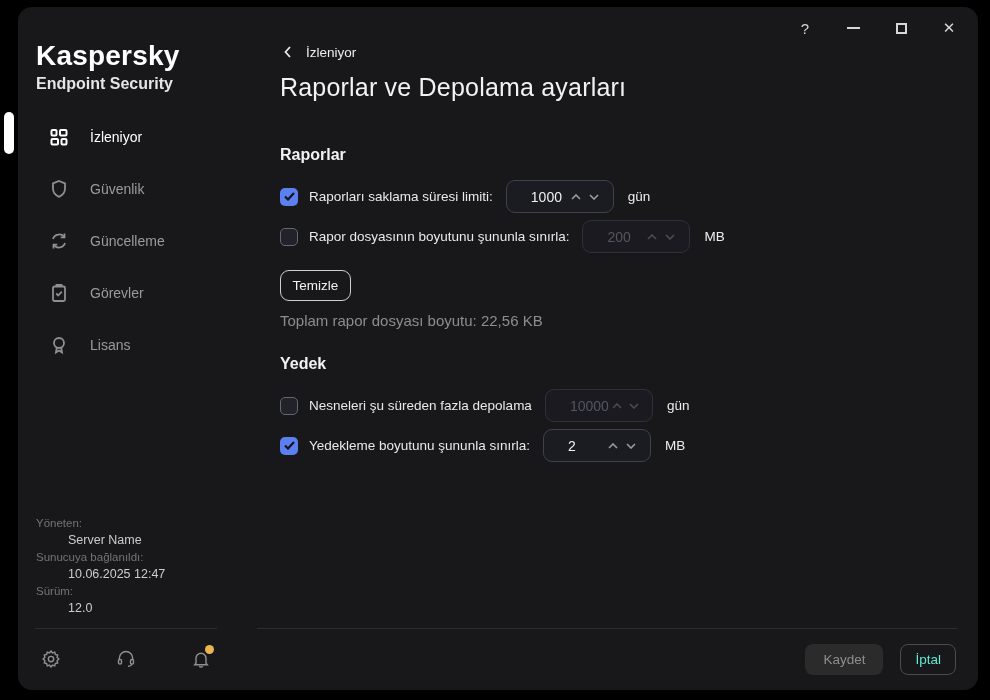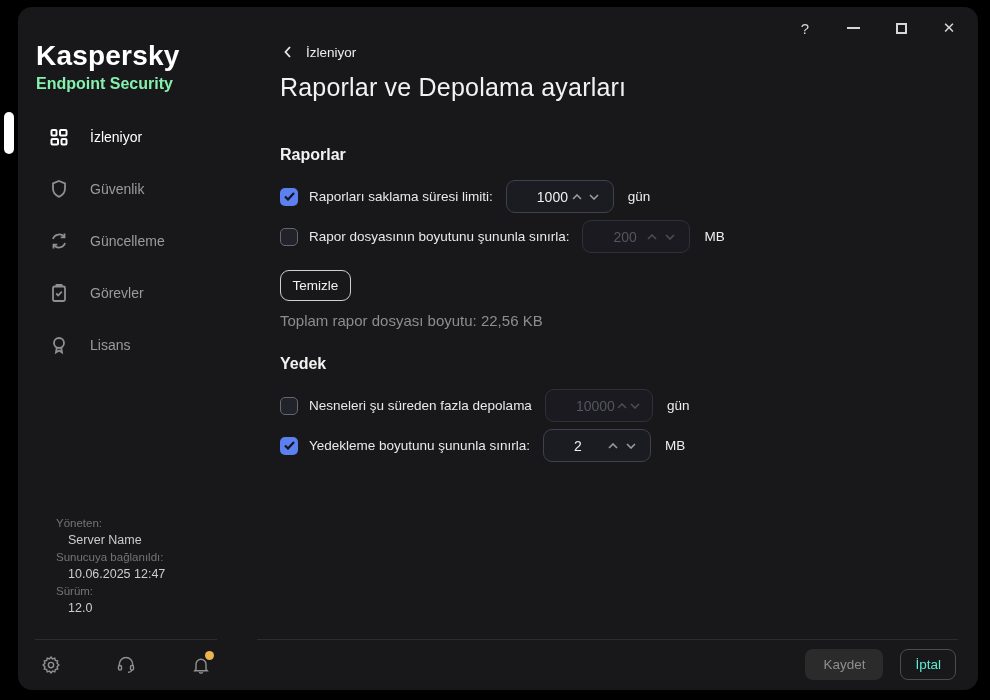--- a/index.html
+++ b/index.html
@@ -15,34 +15,34 @@
   .wc { width: 18px; height: 18px; display: flex; align-items: center; justify-content: center;
     color: #d6d6d6; font-size: 14px; cursor: default; }
   .wc-min-glyph { width: 13px; height: 2px; background: #d6d6d6; }
   .wc-max-glyph { width: 11px; height: 11px; border: 2px solid #d6d6d6; }
   .wc-close-glyph, .wc-help-glyph { font-size: 15px; color: #d6d6d6; }
 
   
   .sidebar { position: absolute; left: 0; top: 0; bottom: 62px; width: 240px; }
   .logo { position: absolute; left: 18px; top: 33px; }
   .logo-brand { color: #ffffff; font-size: 28px; font-weight: 700; letter-spacing: .2px; }
-  .logo-product { color: #86efac; font-size: 16px; font-weight: 700; margin-top: 3px; }
+  .logo-product { color: #e5e5e5; font-size: 16px; font-weight: 700; margin-top: 3px; }
 
   .nav { position: absolute; left: 0; top: 104px; right: 0; }
   .nav-item { display: flex; align-items: center; height: 52px; padding-left: 30px; cursor: pointer; }
   .nav-icon { width: 22px; height: 22px; display: flex; align-items: center; justify-content: center; color: #8f8f8f; }
   .nav-label { margin-left: 20px; font-size: 14px; color: #9b9b9b; }
   .nav-item.active .nav-icon { color: #ffffff; }
   .nav-item.active .nav-label { color: #ffffff; }
 
   .active-indicator { position: absolute; left: 4px; top: 112px; width: 10px; height: 42px;
     background: #ffffff; border-radius: 6px; }
 
   .server-info { position: absolute; left: 18px; top: 505px; line-height: 1; }
-  .si-label { color: #747474; font-size: 11.5px; margin-top: 6px; margin-left: 20px; }
+  .si-label { color: #747474; font-size: 11.5px; margin-top: 6px; }
   .si-value { color: #cccccc; font-size: 12.5px; margin-top: 4px; margin-left: 32px; }
 
   
   .main { position: absolute; left: 240px; right: 0; top: 0; bottom: 62px; padding-left: 22px; }
   .breadcrumb-row { display: flex; align-items: center; margin-top: 37px; cursor: pointer; width: fit-content; }
   .back-icon { color: #e8e8e8; width: 16px; height: 16px; }
   .breadcrumb-label { color: #ededed; font-size: 13.5px; margin-left: 10px; }
   .page-title { margin-top: 13px; color: #f2f2f2; font-size: 25px; font-weight: 400; letter-spacing: .2px; }
 
   .section-title { color: #f2f2f2; font-size: 16px; font-weight: 700; }
@@ -54,37 +54,37 @@
 
   .checkbox { width: 18px; height: 18px; border-radius: 5px; flex: none; cursor: pointer;
     display: flex; align-items: center; justify-content: center; }
   .checkbox.checked { background: #5c80f0; }
   .checkbox.unchecked { background: #22222a; border: 1.5px solid #666670; }
   .check-glyph { width: 11px; height: 9px; color: #14141c; }
 
   .opt-label { color: #e9e9e9; font-size: 13.5px; margin-left: 11px; margin-right: 13px; }
 
   .spinner { width: 108px; height: 33px; border: 1px solid #41414d; border-radius: 9px;
-    background: #1b1b22; display: flex; align-items: center; padding: 0 10px 0 30px; }
+    background: #1b1b22; display: flex; align-items: center; padding: 0 10px 0 24px; }
   .spinner .spin-value { flex: 1; color: #f0f0f0; font-size: 14px; }
   .spin-btn { width: 18px; height: 18px; display: flex; align-items: center; justify-content: center;
     color: #9a9aa4; cursor: pointer; }
   .spinner.disabled { border-color: #30303a; background: #1a1a20; }
   .spinner.disabled .spin-value { color: #555560; }
   .spinner.disabled .spin-btn { color: #4c4c56; }
 
   .unit { color: #eeeeee; font-size: 13.5px; margin-left: 14px; }
 
   .clear-btn { margin-top: 17px; width: 71px; height: 31px; background: transparent;
     border: 1px solid #cfcfcf; border-radius: 9px; color: #f0f0f0; font-size: 13.5px;
     font-family: inherit; cursor: pointer; display: block; }
   .total-size { margin-top: 11px; color: #8d8d8d; font-size: 15px; }
 
   
-  .footer { position: absolute; left: 0; right: 0; bottom: 0; height: 51px; }
+  .footer { position: absolute; left: 0; right: 0; bottom: 0; height: 62px; }
   .divider-sidebar { position: absolute; left: 17px; width: 182px; top: 0; height: 1px; background: #2d2d2d; }
   .divider-main { position: absolute; left: 239px; right: 20px; top: 0; height: 1px; background: #2d2d2d; }
   .footer-icons { position: absolute; left: 22px; top: 0; bottom: 0; display: flex; align-items: center; gap: 53px; }
   .f-icon { width: 22px; height: 22px; color: #909090; position: relative; cursor: pointer;
     display: flex; align-items: center; justify-content: center; }
   .notif-dot { position: absolute; right: -2px; top: -3px; width: 9px; height: 9px;
     border-radius: 50%; background: #ecb44e; }
   .footer-buttons { position: absolute; right: 22px; top: 0; bottom: 0; display: flex; align-items: center; gap: 17px; }
   .btn { height: 31px; border-radius: 8px; font-size: 13.5px; font-family: inherit; cursor: pointer; }
   .btn-save { background: #2b2b2b; border: none; color: #8e8e8e; padding: 0 18px; }

